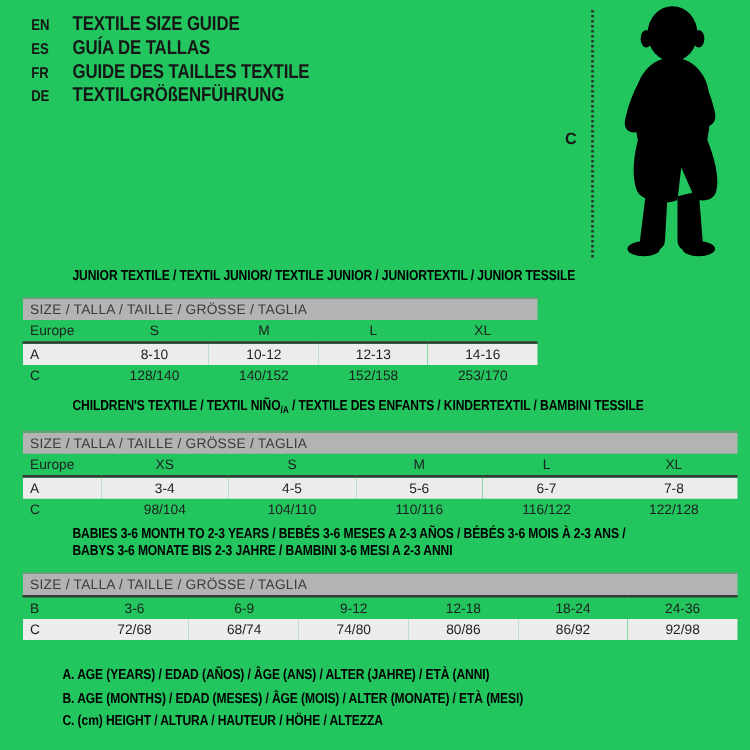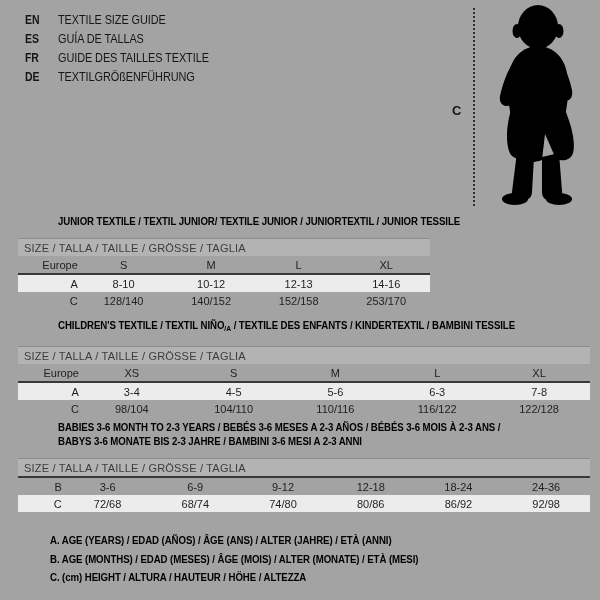--- a/index.html
+++ b/index.html
@@ -1,47 +1,47 @@
 <!DOCTYPE html>
 <html><head>
 <meta charset="utf-8">
 <style>
   html,body { margin:0; padding:0; background:#fff; }
   .page {
-    position:relative; width:600px; height:600px; background:#a3a3a3;
+    position:relative; width:600px; height:600px; background:#22c55e;
     font-family:"Liberation Sans", sans-serif; color:#161616; overflow:hidden;
   }
   .cond { display:inline-block; transform:scaleX(0.84); transform-origin:0 50%;
           white-space:nowrap; letter-spacing:-0.1px; }
 
   
   .lang { position:absolute; left:25px; top:10px; }
   .lang-row { display:flex; height:19px; align-items:center; }
   .lang-code { width:33px; font-weight:bold; font-size:12.5px; }
-  .lang-label { font-weight:normal; font-size:13px; }
+  .lang-label { font-weight:bold; font-size:16px; }
 
   
   .height-line { position:absolute; left:473px; top:8px; height:198px; width:0;
                  border-left:2px dotted #2e2e2e; }
   .height-label { position:absolute; left:452px; top:103px; font-weight:bold; font-size:13px; }
   .baby-svg { position:absolute; left:479px; top:2px; }
 
   
   .section { position:absolute; left:18px; }
   #sec-junior   { top:214px; width:412px; }
   #sec-children { top:318px; width:572px; }
   #sec-babies   { top:420px; width:572px; }
   .tbl-title { font-weight:bold; font-size:11.5px; line-height:14px; margin-bottom:10px;
                white-space:nowrap; color:#000;margin-left:40px; }
   .subs { font-size:8px; vertical-align:-2px; letter-spacing:0; }
 
   table { width:100%; border-collapse:collapse; table-layout:fixed; }
   td { font-size:11px; padding:2.5px 2px; text-align:center; color:#1f1f1f;
        overflow:hidden; white-space:nowrap; }
-  td.lbl { text-align:right; padding-left:6px; }
+  td.lbl { text-align:left; padding-left:6px; }
   tr.bar td { background:#b3b3b3; border-top:1px solid #8c8c8c; color:#3c3c3c;
               text-align:left; padding-left:6px; letter-spacing:0.2px;margin-top:40px; }
   tr.stripe td { background:#ececec; }
   tr.sep td { border-bottom:2px solid #383838; }
 
   
   .legend { position:absolute; left:18px; top:531px;margin-left:32px; }
   .legend-line { font-weight:bold; font-size:11.5px; line-height:18.5px; white-space:nowrap; color:#000; }
 </style>
 </head>
@@ -148,21 +148,21 @@
         <td>S</td>
         <td>M</td>
         <td>L</td>
         <td>XL</td>
       </tr>
       <tr class="stripe">
         <td class="lbl">A</td>
         <td>3-4</td>
         <td>4-5</td>
         <td>5-6</td>
-        <td>6-3</td>
+        <td>6-7</td>
         <td>7-8</td>
       </tr>
       <tr>
         <td class="lbl">C</td>
         <td>98/104</td>
         <td>104/110</td>
         <td>110/116</td>
         <td>116/122</td>
         <td>122/128</td>
       </tr>

